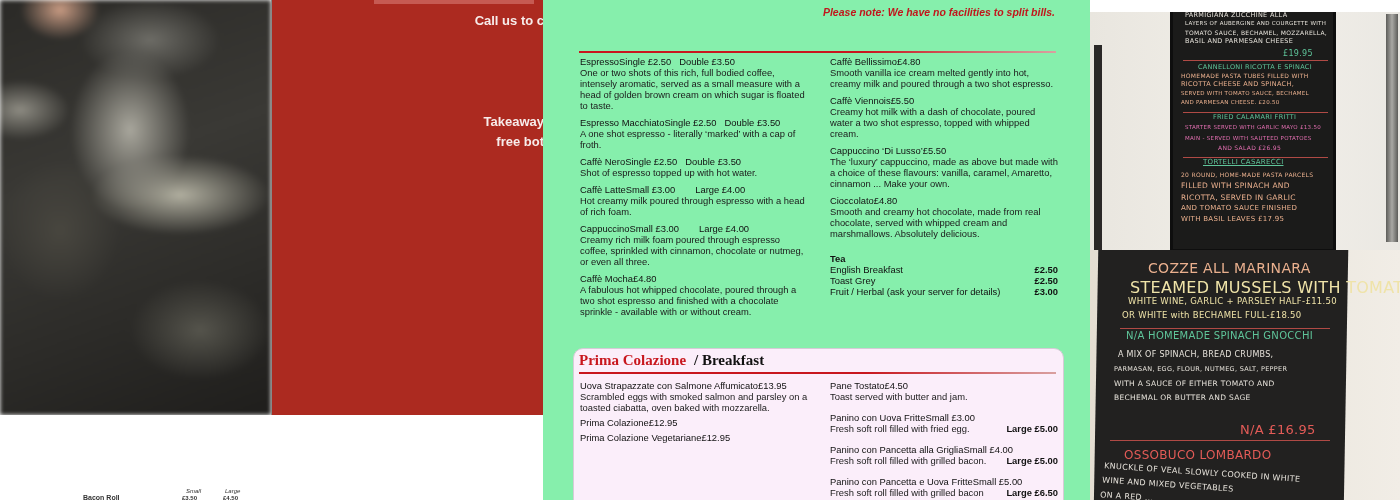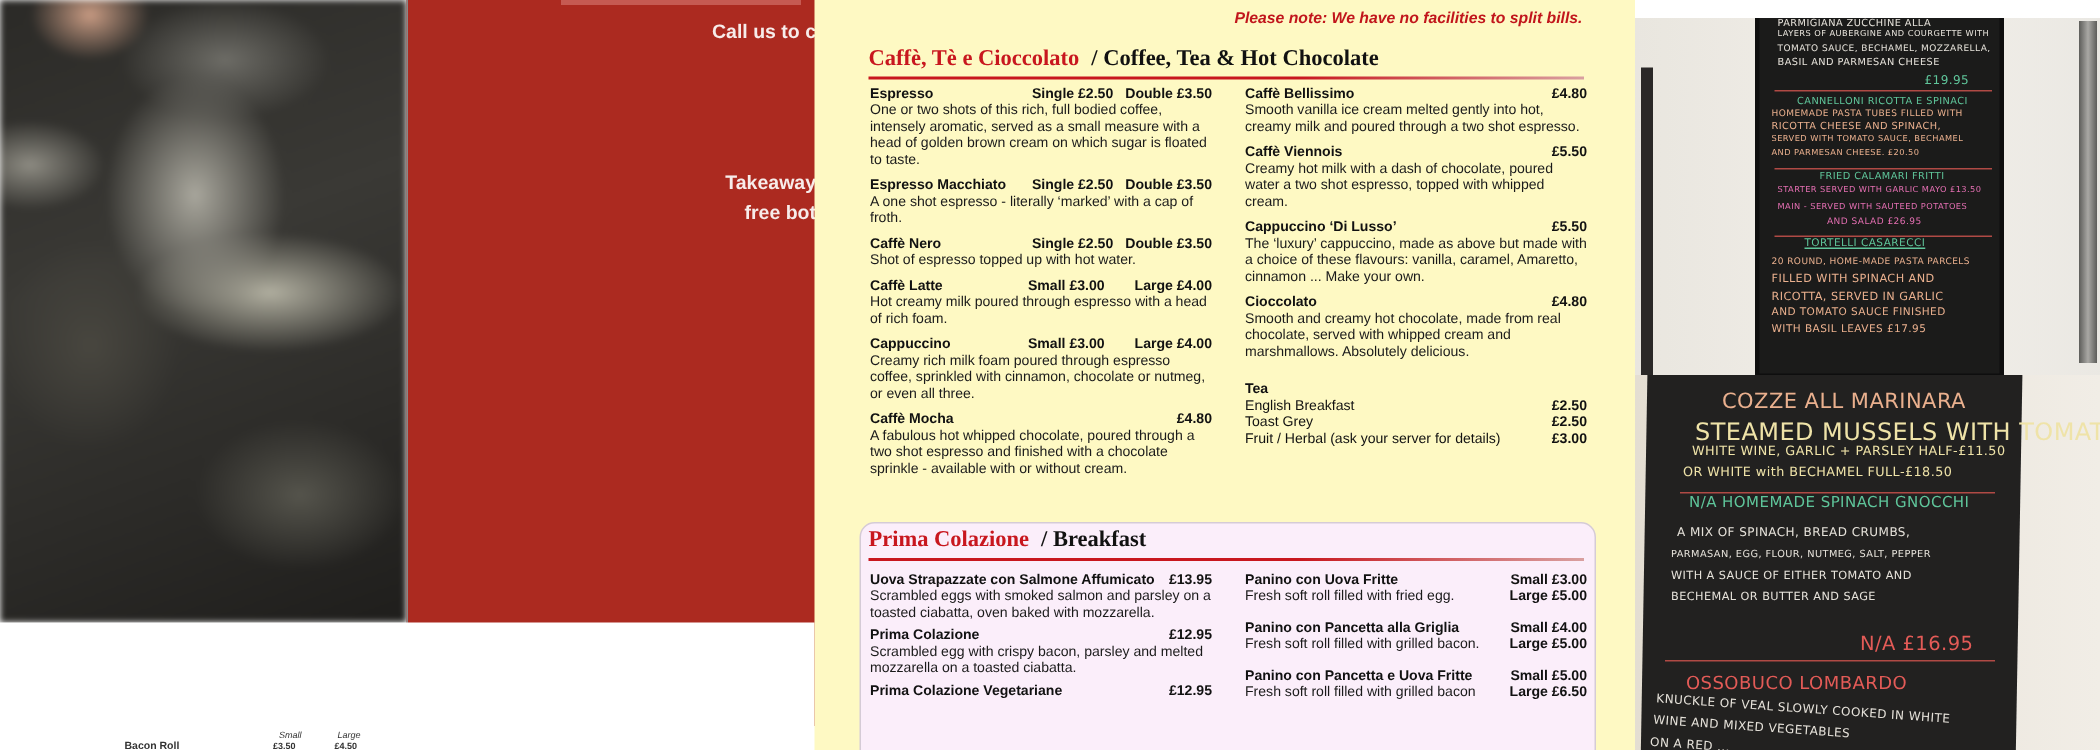--- a/index.html
+++ b/index.html
@@ -17,29 +17,29 @@
       radial-gradient(ellipse 70px 50px at 200px 330px, #55544c 0%, rgba(85,84,76,0) 100%),
       linear-gradient(160deg,#2b2a27 0%,#3a3935 40%,#2d2c29 70%,#1f1e1c 100%);
     filter:blur(2px);}
   #red-panel{left:271px;top:0;width:272px;height:484px;background:#ac2a20;overflow:hidden;border-left:1px solid #888;}
   .red-text{position:absolute;right:0;color:#f7ecea;font-weight:bold;font-size:13px;white-space:nowrap;}
   #red-top{top:-10px;right:10px;color:#c65a52;font-size:16px;}
   
   #bottom-left{left:0;top:415px;width:543px;height:85px;background:#fff;}
   .tiny{position:absolute;font-size:6px;color:#333;}
   
-  #menu{left:543px;top:0;width:547px;height:500px;background:#fef9c3;overflow:hidden;}
+  #menu{left:543px;top:0;width:547px;height:500px;background:#86efac;overflow:hidden;}
   .notice{position:absolute;right:35px;top:6px;color:#c1161c;font-size:10.5px;font-style:italic;font-weight:bold;}
   .sec-title{position:absolute;left:36px;font-family:"Liberation Serif",serif;font-size:15px;font-weight:bold;white-space:nowrap;}
   .sec-title .it{color:#c8171e;margin-right:8px;}
   .sec-title .en{color:#111;}
   .rule{position:absolute;left:36px;height:2px;background:linear-gradient(90deg,#c8171e 0%,#c8171e 60%,#d9a0a0 100%);}
   .col{position:absolute;width:228px;font-size:9.4px;line-height:11px;color:#111;}
   .item{margin-bottom:6px;}
-  .item .row{display:flex;justify-content:space-between;font-weight:bold;}
+  .item .row{display:flex;font-weight:normal;}
   .item .row .prices{display:flex;gap:8px;}
   .item .desc{color:#1a1a1a;}
   .tea-title{font-weight:bold;margin-top:14px;}
   .tea-row{display:flex;justify-content:space-between;}
   .tea-row span:last-child{font-weight:bold;}
   #breakfast-box{position:absolute;left:30px;top:348px;width:489px;height:200px;background:#fbeefa;border:1px solid #d5cbd6;border-radius:10px;}
   .item .rprices{text-align:right;font-weight:bold;}
   .item .row2{display:flex;justify-content:space-between;}
   
   #chalk-top{left:1090px;top:12px;width:352px;height:247px;overflow:hidden;
@@ -69,23 +69,20 @@
   <div class="tiny" style="left:186px;top:73px;font-style:italic;">Small</div>
   <div class="tiny" style="left:225px;top:73px;font-style:italic;">Large</div>
   <div class="tiny" style="left:83px;top:79px;font-weight:bold;font-size:7px;">Bacon Roll</div>
   <div class="tiny" style="left:182px;top:80px;font-weight:bold;">£3.50</div>
   <div class="tiny" style="left:223px;top:80px;font-weight:bold;">£4.50</div>
 </div>
 
 <div id="menu" class="abs">
   <div class="notice">Please note: We have no facilities to split bills.</div>
 
-  <div class="sec-title" style="top:31px;">
-    <span class="it">Caffè, Tè e Cioccolato</span><span class="en">/ Coffee, Tea &amp; Hot Chocolate</span>
-  </div>
   <div class="rule" style="top:51px;width:477px;"></div>
 
   <div class="col" style="left:37px;top:56px;">
     <div class="item">
       <div class="row">
           <span>Espresso</span>
           <span class="prices">
             <span>Single £2.50</span>
             <span>Double £3.50</span>
           </span>
@@ -199,32 +196,38 @@
           <span>Uova Strapazzate con Salmone Affumicato</span>
           <span>£13.95</span>
         </div>
       <div class="desc">Scrambled eggs with smoked salmon and parsley on a toasted ciabatta, oven baked with mozzarella.</div>
     </div>
     <div class="item" style="margin-bottom:4px;">
       <div class="row">
           <span>Prima Colazione</span>
           <span>£12.95</span>
         </div>
-      <div class="desc">Scrambled egg with crispy bacon, parsley and melted mozzarella on a toasted ciabatta.</div>
     </div>
     <div class="item" style="margin-bottom:4px;">
       <div class="row">
           <span>Prima Colazione Vegetariane</span>
           <span>£12.95</span>
         </div>
     </div>
 
   </div>
 
   <div class="col" style="left:287px;top:380px;">
+    <div class="item" style="margin-bottom:10px;">
+      <div class="row">
+          <span>Pane Tostato</span>
+          <span>£4.50</span>
+        </div>
+      <div class="desc">Toast served with butter and jam.</div>
+    </div>
     <div class="item" style="margin-bottom:10px;">
       <div class="row">
           <span>Panino con Uova Fritte</span>
           <span>Small £3.00</span>
         </div>
       <div class="row2">
           <span class="desc">Fresh soft roll filled with fried egg.</span>
           <span class="rprices">Large £5.00</span>
         </div>
     </div>

